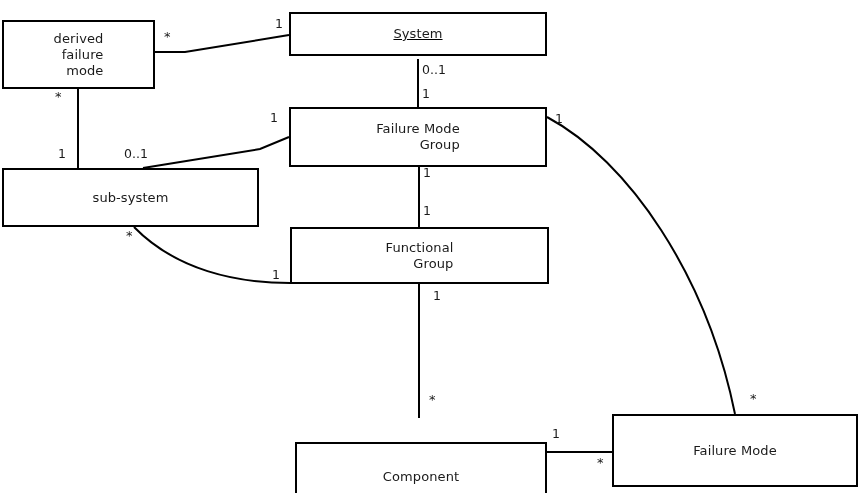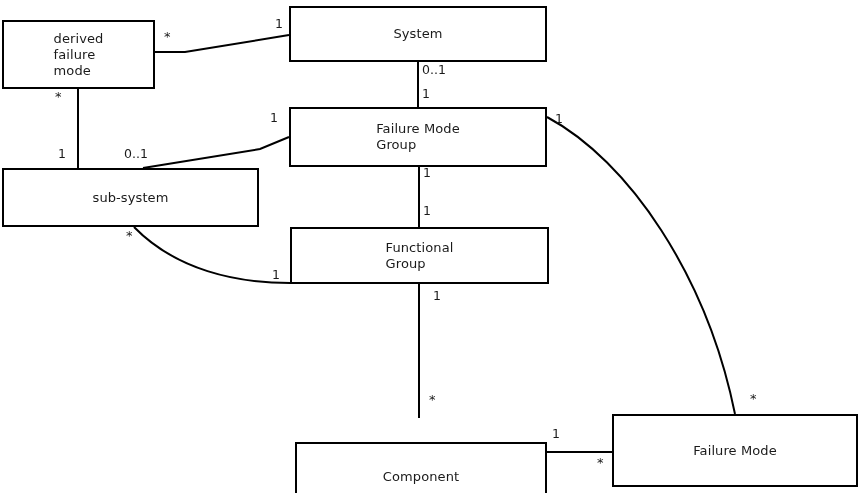--- a/index.html
+++ b/index.html
@@ -23,21 +23,21 @@
     height: 493px;
   }
   .uml-box {
     position: absolute;
     box-sizing: border-box;
     border: 2px solid #000000;
     background: #ffffff;
     display: flex;
     align-items: center;
     justify-content: center;
-    text-align: left;
+    text-align: right;
     z-index: 3;
   }
   .uml-box .box-label {
     font-size: 13px;
     line-height: 16px;
     color: #1a1a1a;
     white-space: pre-line;
     letter-spacing: 0.1px;
   }
   .mult-label {
@@ -68,21 +68,21 @@
     <polyline points="547,452 612,452" fill="none" stroke="#000000" stroke-width="2"></polyline>
     <path d="M 547,117 C 629,161 707,276 735,414" fill="none" stroke="#000000" stroke-width="2"></path>
   </svg>
 
   <div class="uml-box" style="left:2px; top:20px; width:153px; height:69px;">
     <span class="box-label">derived
 failure
 mode</span>
   </div>
 
-  <div class="uml-box" style="left:289px; top:6px; width:258px; height:56px;">
+  <div class="uml-box" style="left:289px; top:12px; width:258px; height:44px;text-decoration:underline;">
     <span class="box-label">System</span>
   </div>
 
   <div class="uml-box" style="left:289px; top:107px; width:258px; height:60px;">
     <span class="box-label">Failure Mode
 Group</span>
   </div>
 
   <div class="uml-box" style="left:2px; top:168px; width:257px; height:59px;">
     <span class="box-label">sub-system</span>

